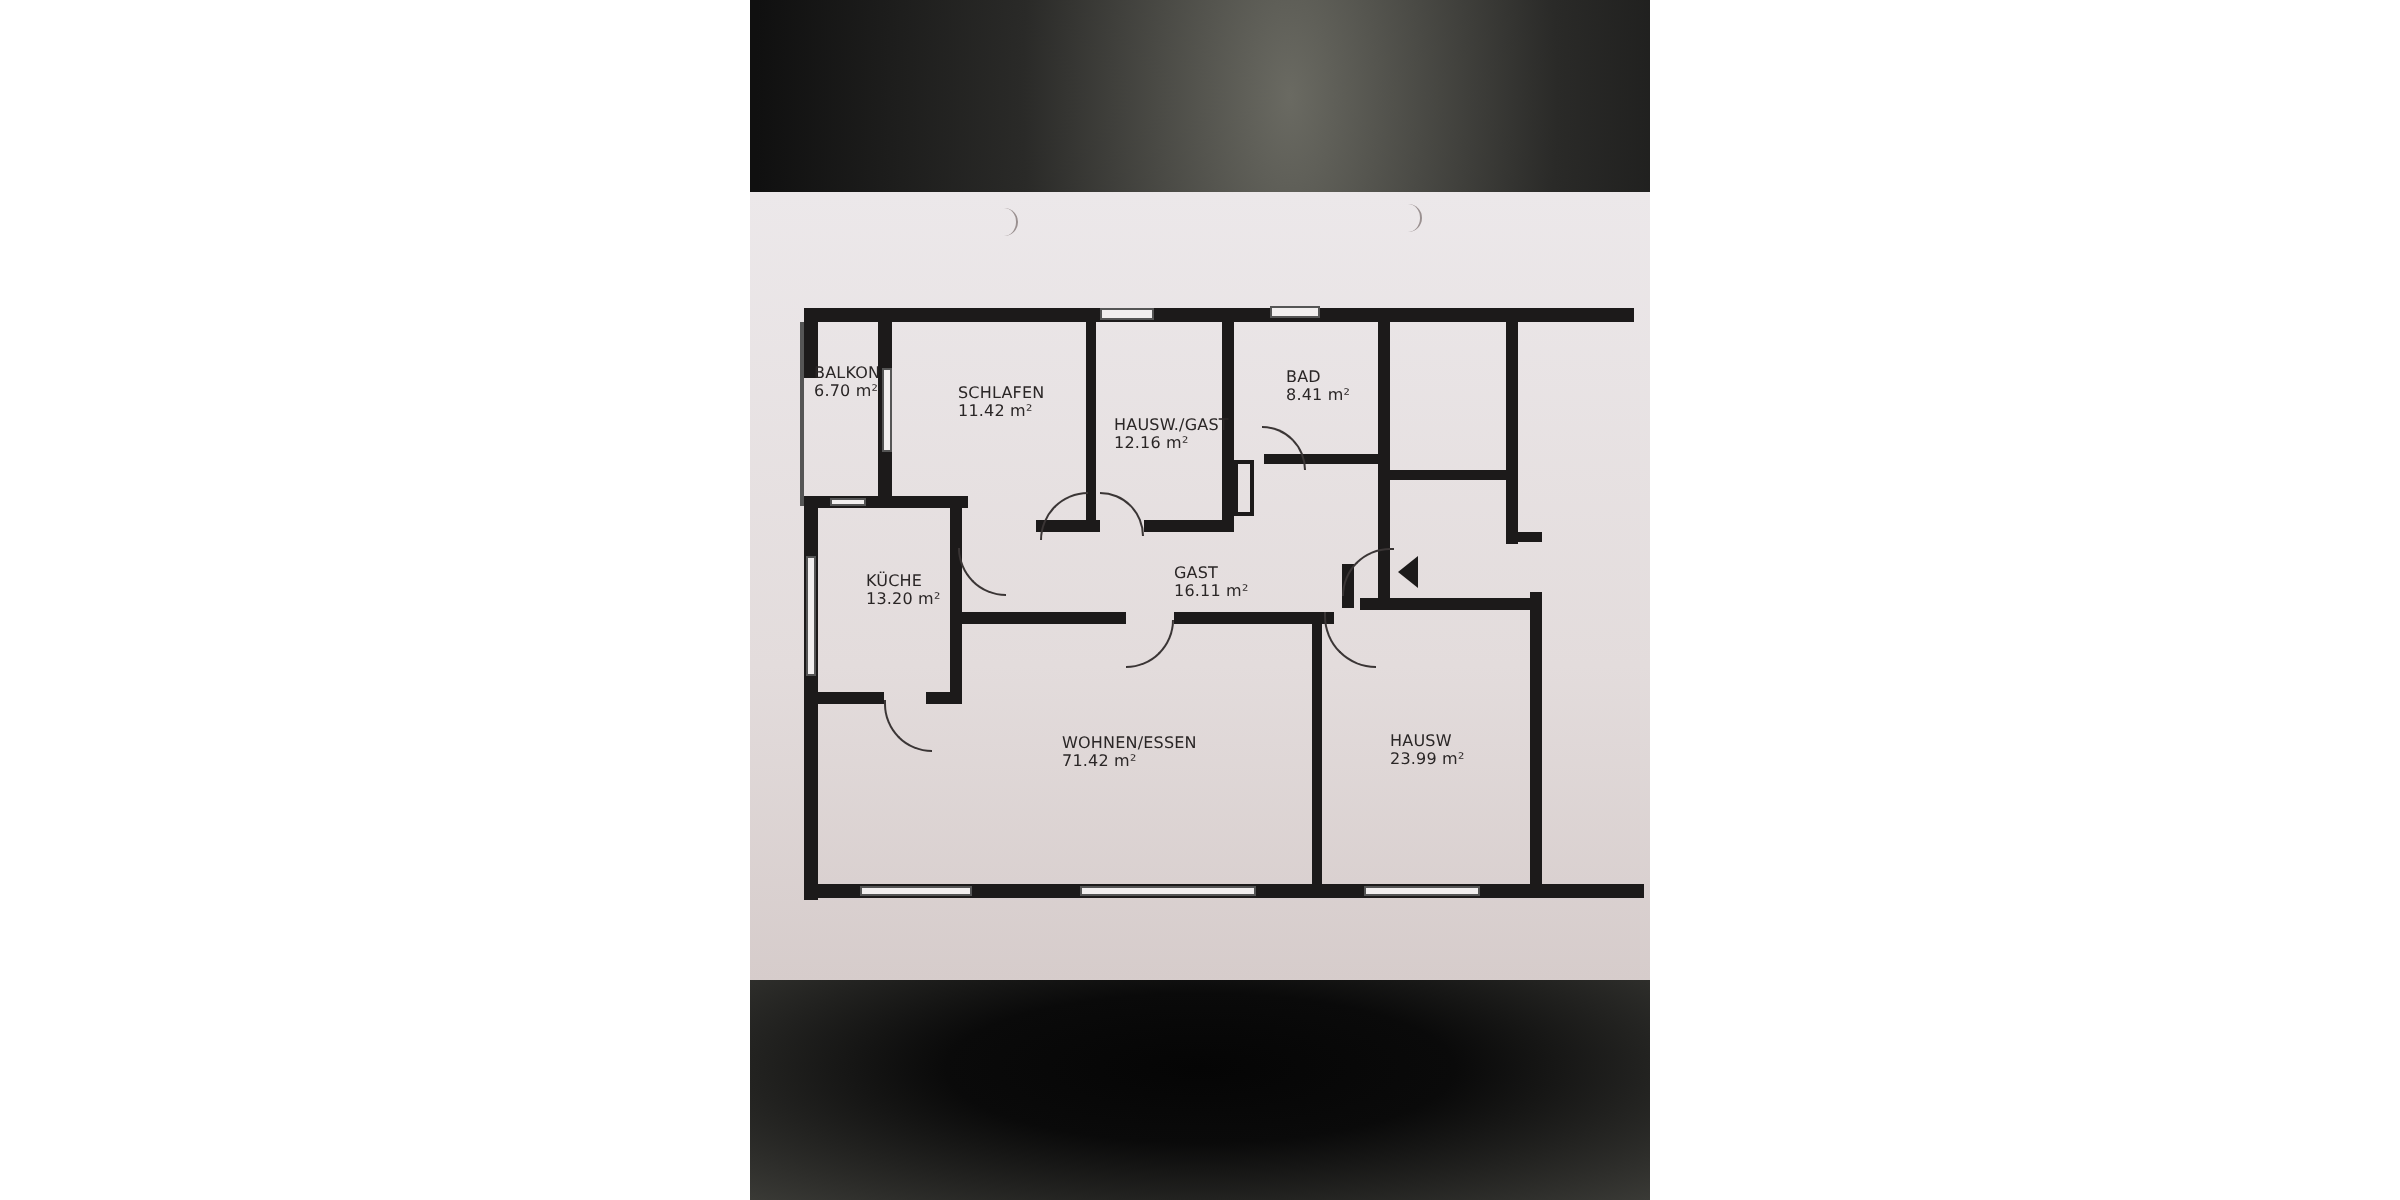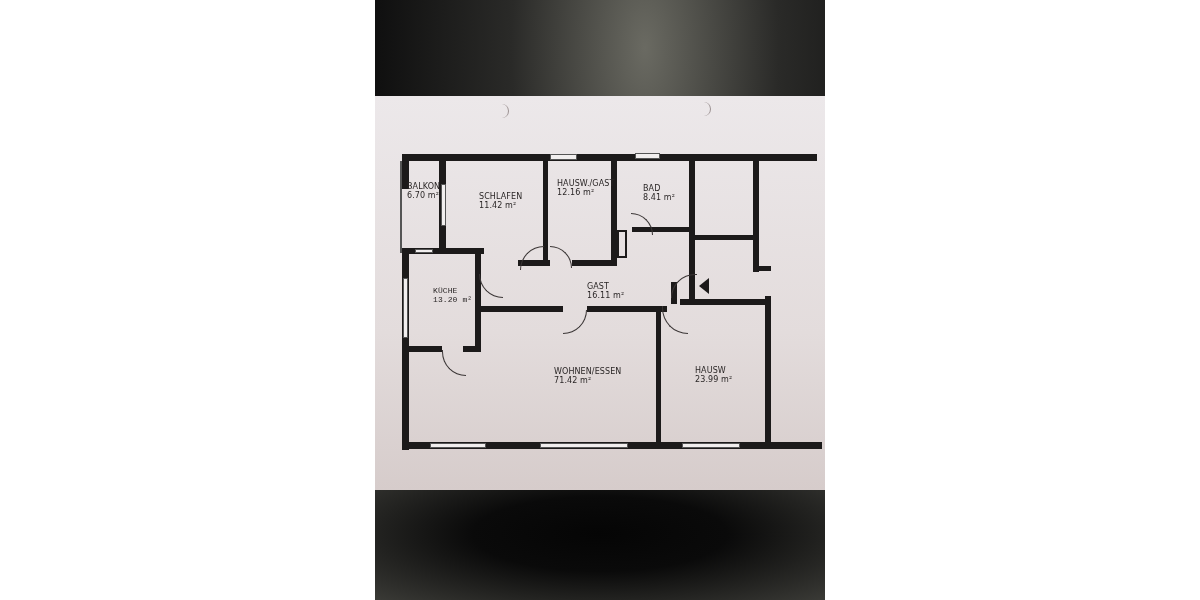--- a/index.html
+++ b/index.html
@@ -82,37 +82,37 @@
     <div class="arrow" style="left:324px; top:182px;"></div>
 
     <div class="label" style="left:32px; top:86px;">
       <div>BALKON</div>
       <div>6.70 m²</div>
     </div>
     <div class="label" style="left:104px; top:96px;">
       <div>SCHLAFEN</div>
       <div>11.42 m²</div>
     </div>
-    <div class="label" style="left:182px; top:83px;">
+    <div class="label" style="left:182px; top:112px;">
       <div>HAUSW./GAST</div>
       <div>12.16 m²</div>
     </div>
     <div class="label" style="left:268px; top:88px;">
       <div>BAD</div>
       <div>8.41 m²</div>
     </div>
     <div class="label" style="left:212px; top:186px;">
       <div>GAST</div>
       <div>16.11 m²</div>
     </div>
-    <div class="label" style="left:58px; top:190px;font-family:Liberation Mono, monospace;">
+    <div class="label" style="left:58px; top:190px;">
       <div>KÜCHE</div>
       <div>13.20 m²</div>
     </div>
-    <div class="label" style="left:156px; top:271px;margin-left:23px;">
+    <div class="label" style="left:156px; top:271px;">
       <div>WOHNEN/ESSEN</div>
       <div>71.42 m²</div>
     </div>
     <div class="label" style="left:320px; top:270px;">
       <div>HAUSW</div>
       <div>23.99 m²</div>
     </div>
   </div>
 </div>
 

